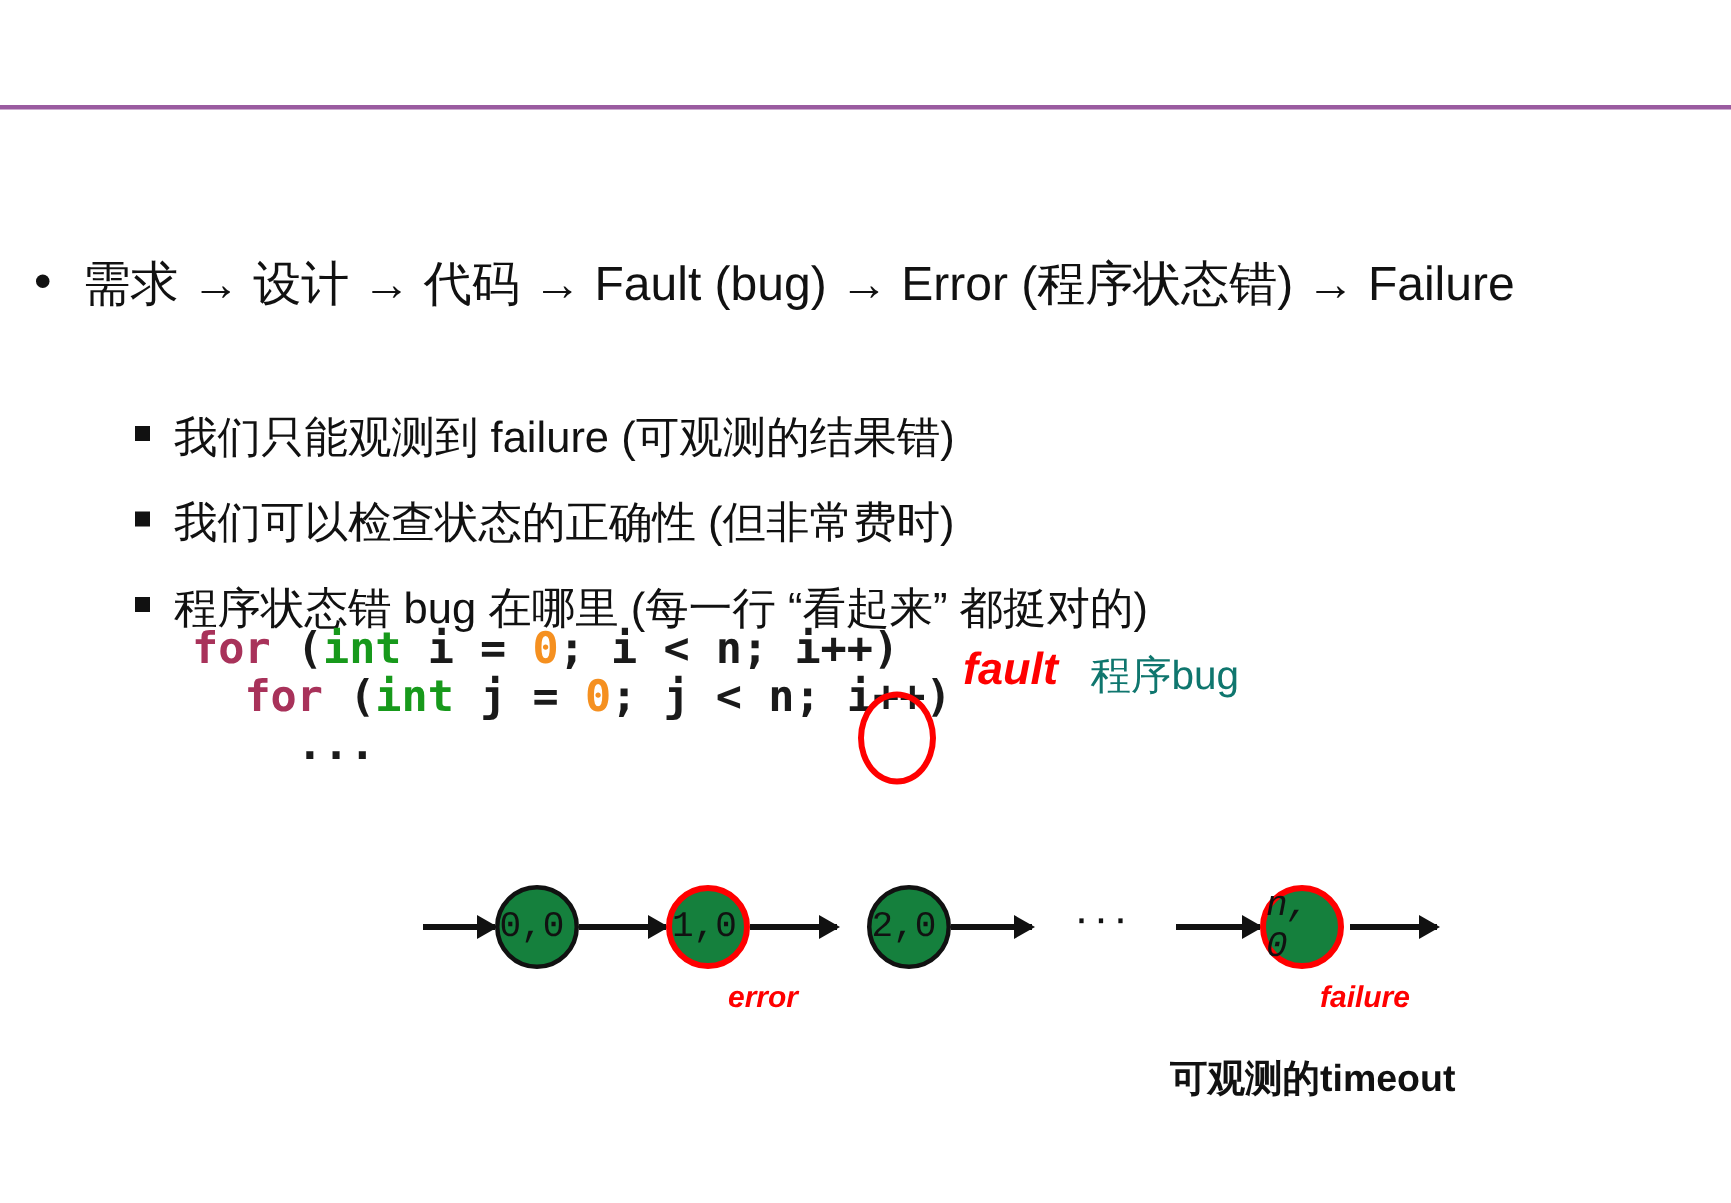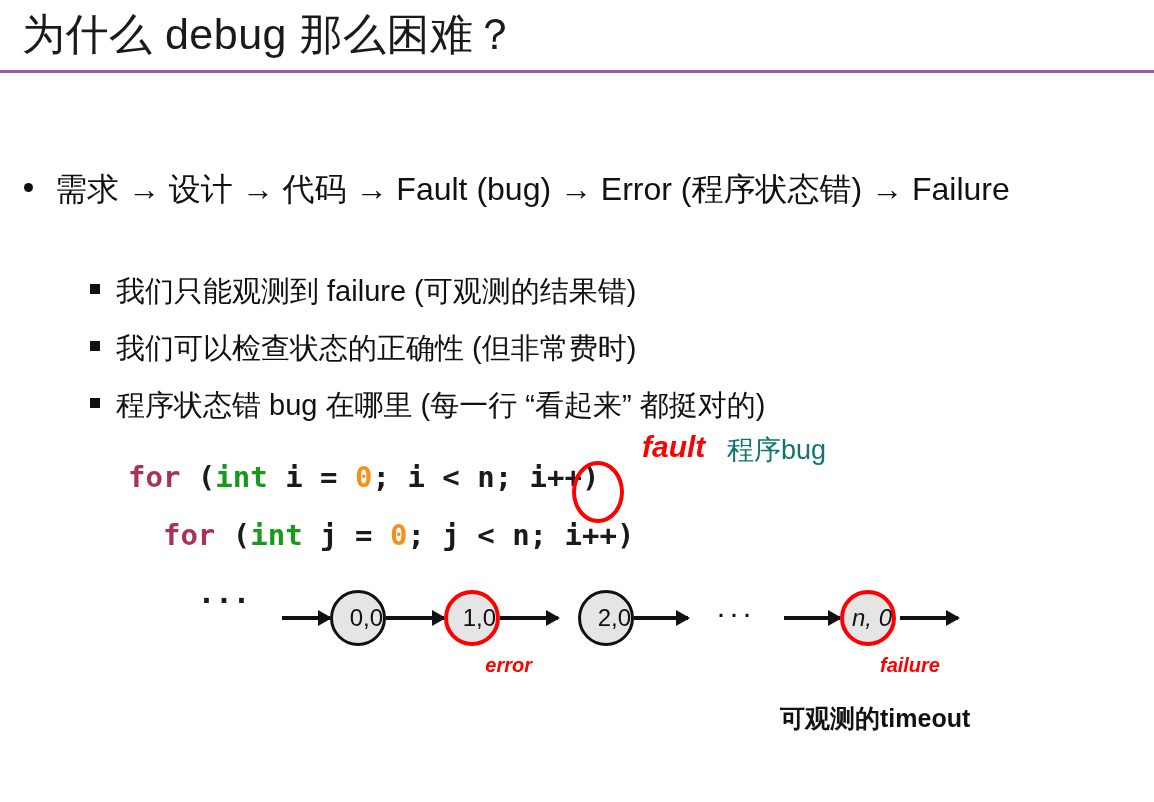--- a/index.html
+++ b/index.html
@@ -49,23 +49,23 @@
   .bullet2 .sq{
     display:inline-block;width:10px;height:10px;
     background:#111;margin-right:16px;position:relative;top:-7px;flex:0 0 auto;
   }
   #sub-0{top:232px;}
   #sub-1{top:289px;}
   #sub-2{top:346px;}
 
   
   .code{
-    position:absolute;left:128px;top:448px;
+    position:absolute;left:128px;top:416px;
     font-family:"DejaVu Sans Mono","Liberation Mono",monospace;
-    font-size:29px;font-weight:bold;line-height:58px;
+    font-size:29px;font-weight:bold;line-height:32px;
     white-space:pre;color:#1a1a1a;
   }
   .k-for{color:#a8325a;}
   .k-type{color:#17991b;}
   .k-num{color:#f59020;}
   .code .plain{color:#1a1a1a;}
 
   .fault-label{
     position:absolute;left:642px;top:430px;
     font-family:"Liberation Sans","DejaVu Sans",sans-serif;
@@ -81,23 +81,23 @@
   .bug-circle{
     position:absolute;left:572px;top:461px;width:52px;height:62px;
     border:4px solid #ff0000;border-radius:50%;
     box-sizing:border-box;
   }
 
   
   .diagram{position:absolute;left:0;top:560px;width:1154px;height:200px;}
   .node{
     position:absolute;width:56px;height:56px;border-radius:50%;
-    border:3px solid #111;background:#e5e5e5;box-sizing:border-box;
-    display:flex;align-items:center;justify-content:flex-end;
-    font-family:Liberation Sans, sans-serif;
+    border:3px solid #111;background:#15803d;box-sizing:border-box;
+    display:flex;align-items:center;justify-content:flex-start;
+    font-family:Liberation Mono, monospace;
     font-size:24px;color:#111;
   }
   .node.err{border-color:#ff0000;border-width:4px;}
   .node.fail{border-color:#ff0000;border-width:4px;}
   .node.fail .lbl{font-style:italic;}
   .node .lbl .ital{font-style:italic;}
 
   .arrow{position:absolute;height:4px;background:#111;}
   .arrow::after{
     content:"";position:absolute;right:-2px;top:-6px;
@@ -118,21 +118,20 @@
   .caption{
     position:absolute;font-size:25px;font-weight:bold;color:#111;
     white-space:nowrap;text-align:center;
   }
 </style>
 </head>
 <body>
 
 <div class="slide">
 
-  <div class="title">为什么 debug 那么困难？</div>
   <div class="title-rule"></div>
 
 
   <div class="bullet1">
     <span class="dot"></span>
     <span>需求 → 设计 → 代码 → Fault (bug) → Error (程序状态错) → Failure</span>
   </div>
 
   <div class="bullet2" id="sub-0">
     <span class="sq"></span>

